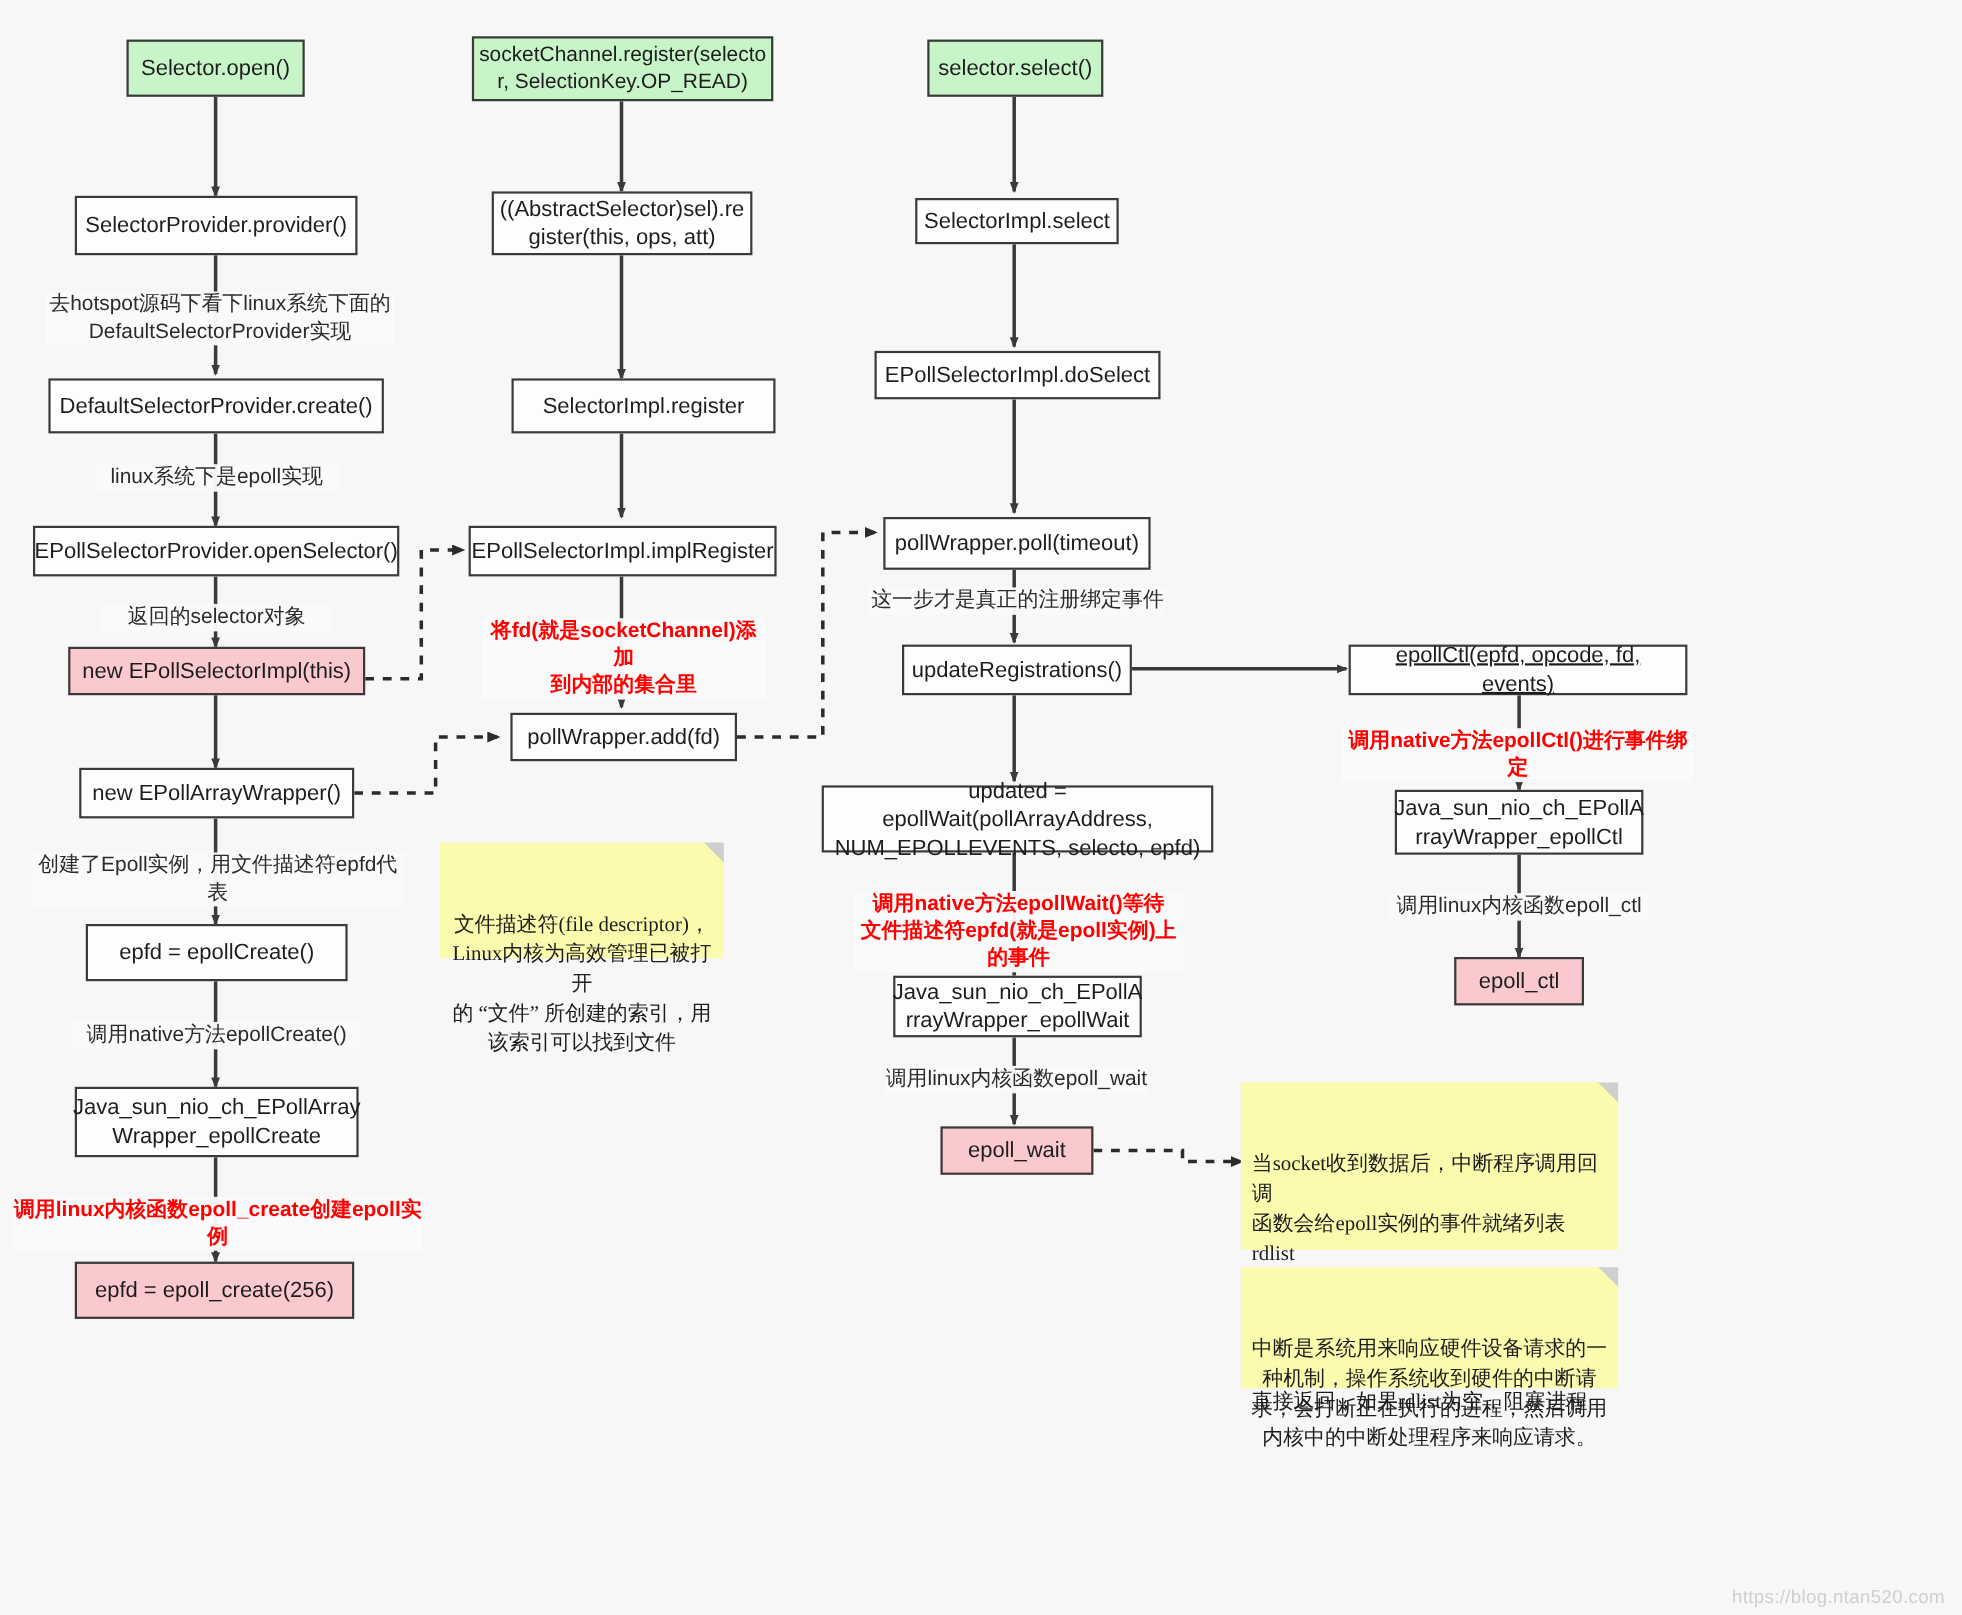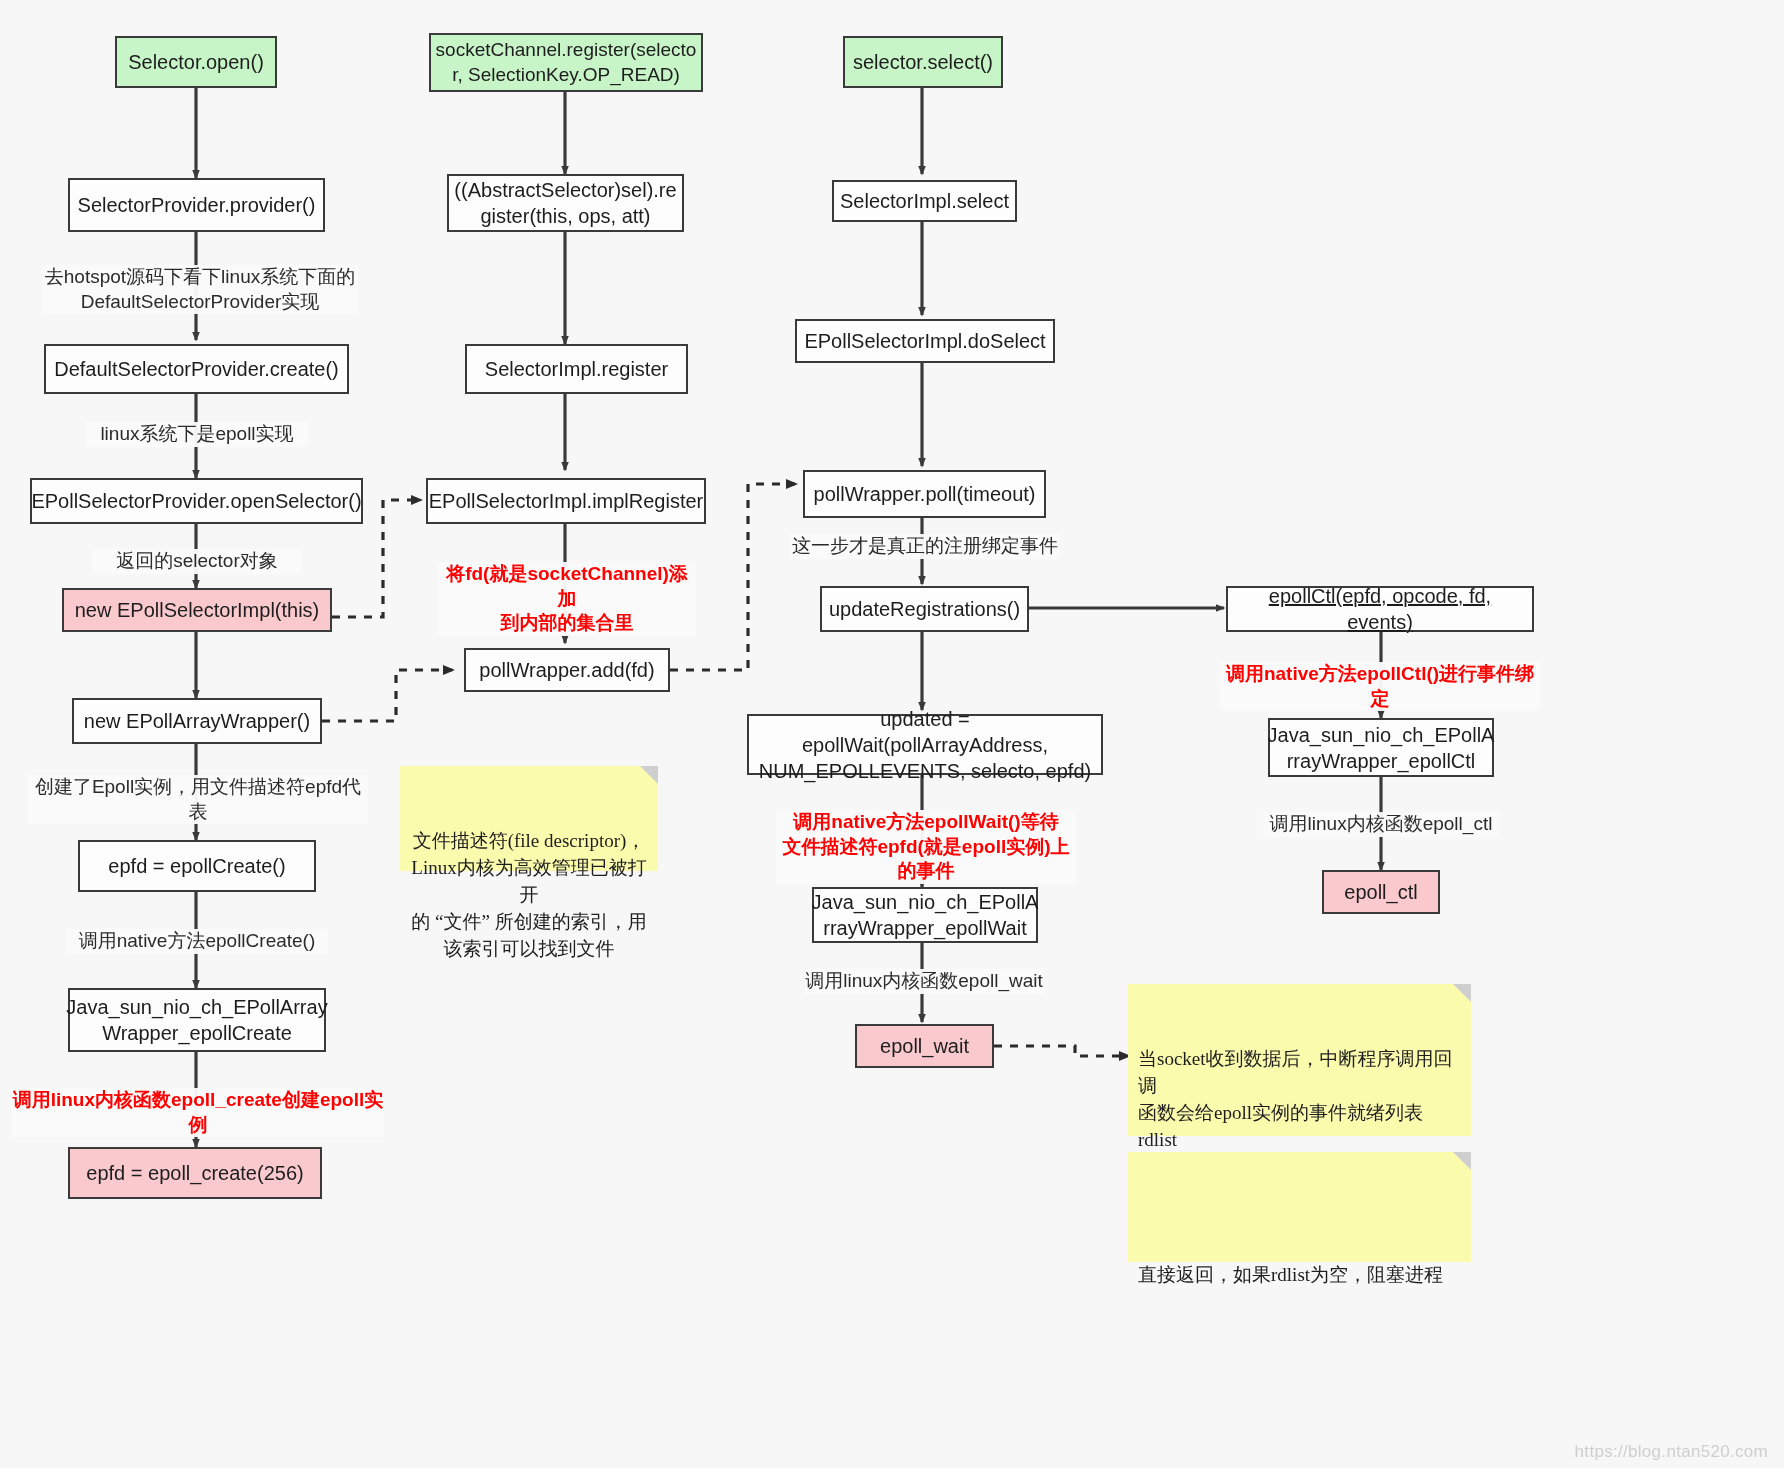--- a/index.html
+++ b/index.html
@@ -152,21 +152,21 @@
   <div class="edgelabel red" style="left:12px;top:1088px;width:372px;">调用linux内核函数epoll_create创建epoll实例</div>
 
   <div class="node pink" style="left:68px;top:1147px;width:254px;height:52px;">epfd = epoll_create(256)</div>
 
   <div class="node green" style="left:429px;top:33px;width:274px;height:59px;white-space:pre-line;font-size:19px;">socketChannel.register(selecto
 r, SelectionKey.OP_READ)</div>
 
   <div class="node" style="left:447px;top:174px;width:237px;height:58px;white-space:pre-line;">((AbstractSelector)sel).re
 gister(this, ops, att)</div>
 
-  <div class="node" style="left:465px;top:344px;width:223px;height:50px;">SelectorImpl.register</div>
+  <div class="node" style="left:465px;top:344px;width:240px;height:50px;">SelectorImpl.register</div>
 
   <div class="node" style="left:426px;top:478px;width:280px;height:46px;">EPollSelectorImpl.implRegister</div>
 
   <div class="edgelabel red" style="left:438px;top:562px;width:258px;">将fd(就是socketChannel)添加
 到内部的集合里</div>
 
   <div class="node" style="left:464px;top:648px;width:206px;height:44px;">pollWrapper.add(fd)</div>
 
   <div class="note" style="left:400px;top:766px;width:258px;height:105px;">
     <span class="fold"></span>
@@ -217,16 +217,20 @@
     <span>当socket收到数据后，中断程序调用回调
 函数会给epoll实例的事件就绪列表rdlist
 里添加该socket引用(这块是操作系统实
 现的)，当程序执行到epoll_wait时，如果
 rdlist已经引用了socket，那么epoll_wait
 直接返回，如果rdlist为空，阻塞进程</span>
   </div>
 
   <div class="note" style="left:1128px;top:1152px;width:343px;height:110px;">
     <span class="fold"></span>
+    <span>中断是系统用来响应硬件设备请求的一
+种机制，操作系统收到硬件的中断请
+求，会打断正在执行的进程，然后调用
+内核中的中断处理程序来响应请求。</span>
   </div>
 
   <div class="watermark">https://blog.ntan520.com</div>
 </div>
 
 </body></html>

